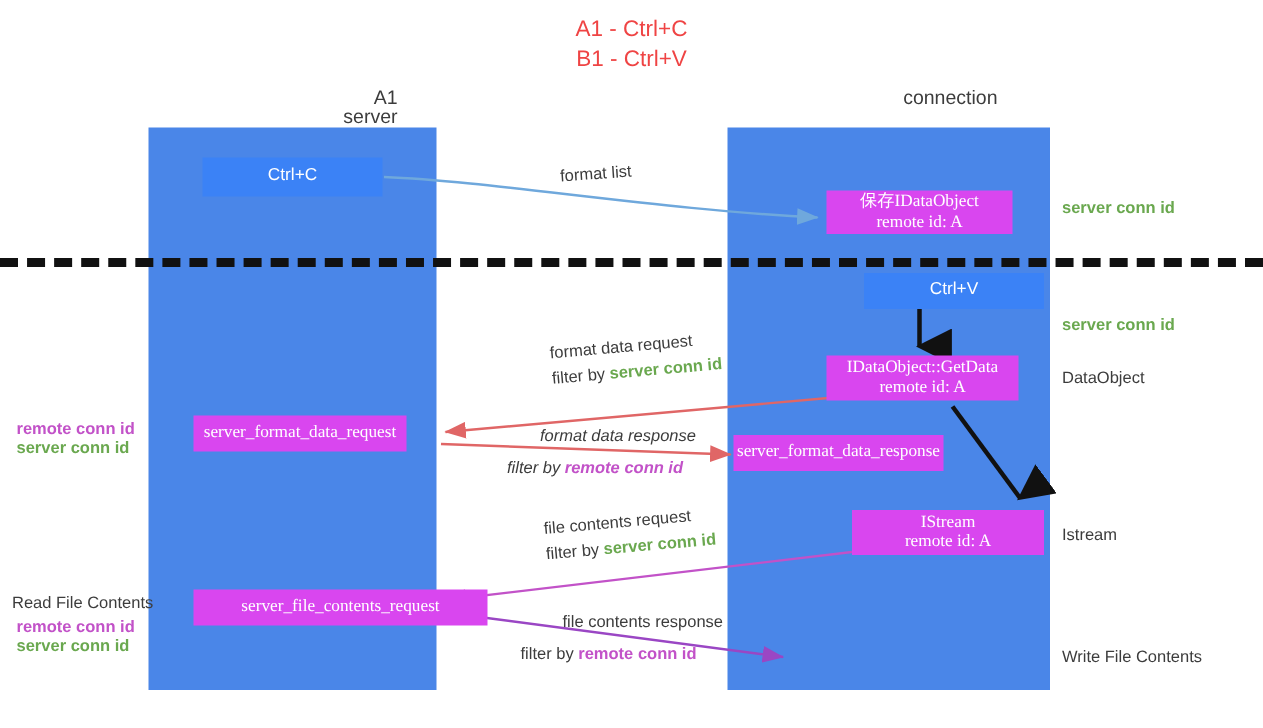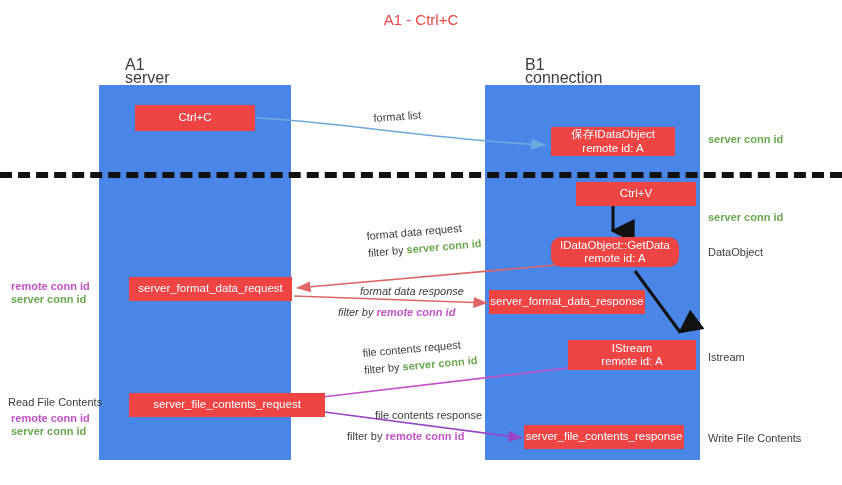--- a/index.html
+++ b/index.html
@@ -15,37 +15,37 @@
   .abs{position:absolute;}
 
   
   .title{
     width:842px;text-align:center;top:10px;left:0;
     font-size:15px;line-height:20px;color:#ef4444;
   }
 
   
   .lane-head{
-    text-align:left;font-size:16px;line-height:13px;color:#3c3c3c;
+    text-align:right;font-size:13px;line-height:13px;color:#3c3c3c;
   }
 
   
   .lane{
     background:#4a86e8;
   }
 
   
   .box{
     display:flex;flex-direction:column;align-items:center;justify-content:center;
     color:#ffffff;font-size:11.5px;line-height:13.5px;text-align:center;
     box-sizing:border-box;
   }
   .box-green{background:#6aa84f;background:#76c08a;}
-  .box-green{background:#ef4444;justify-content:center;}
-  .box-orange{background:#ef4444;}
+  .box-green{background:#3b82f6;justify-content:center;}
+  .box-orange{background:#d946ef;font-family:Liberation Serif, serif;}
   .box span{display:block;}
 
   
   .lbl{font-size:11px;line-height:14px;color:#3c3c3c;white-space:nowrap;}
   .green-t{color:#6aa84f;font-weight:bold;}
   .magenta-t{color:#c252c8;font-weight:bold;}
   .side-lbl{font-size:11px;line-height:14px;white-space:nowrap;}
 
   
   .rot{transform-origin:left top;white-space:nowrap;}
@@ -57,28 +57,28 @@
   }
   svg{position:absolute;left:0;top:0;width:842px;height:485px;overflow:visible;}
 </style>
 </head>
 <body>
 
 <div id="stage">
 
   <div class="abs title">
     <div>A1 - Ctrl+C</div>
+    <div>B1 - Ctrl+V</div>
   </div>
 
   <div class="abs lane-head" style="left:125px;top:58px;width:140px;">
     <div>A1</div>
     <div>server</div>
   </div>
   <div class="abs lane-head" style="left:525px;top:58px;width:140px;">
-    <div>B1</div>
     <div>connection</div>
   </div>
 
   <div class="abs lane" style="left:99px;top:85px;width:192px;height:375px;"></div>
   <div class="abs lane" style="left:485px;top:85px;width:215px;height:375px;"></div>
 
   <svg>
     <defs>
       <marker id="ah-blue" markerWidth="9" markerHeight="7" refX="8.5" refY="3.5" orient="auto">
         <polygon points="0 0, 9 3.5, 0 7" fill="#6fa8dc"></polygon>
@@ -111,54 +111,51 @@
 
     <path d="M294,408 L522,438" stroke="#9a46c4" stroke-width="1.6" fill="none" marker-end="url(#ah-purple)"></path>
   </svg>
 
   <div class="abs dashline"></div>
 
   <div class="abs box box-green" style="left:135px;top:105px;width:120px;height:26px;">
     <span>Ctrl+C</span>
   </div>
 
-  <div class="abs box box-orange" style="left:129px;top:277px;width:163px;height:24px;">
+  <div class="abs box box-orange" style="left:129px;top:277px;width:142px;height:24px;">
     <span>server_format_data_request</span>
   </div>
 
   <div class="abs box box-orange" style="left:129px;top:393px;width:196px;height:24px;">
     <span>server_file_contents_request</span>
   </div>
 
   <div class="abs box box-orange" style="left:551px;top:127px;width:124px;height:29px;">
     <span>保存IDataObject</span>
     <span>remote id: A</span>
   </div>
 
   <div class="abs box box-green" style="left:576px;top:182px;width:120px;height:24px;">
     <span>Ctrl+V</span>
   </div>
 
-  <div class="abs box box-orange" style="left:551px;top:237px;width:128px;height:30px;border-radius:10px;">
+  <div class="abs box box-orange" style="left:551px;top:237px;width:128px;height:30px;">
     <span>IDataObject::GetData</span>
     <span>remote id: A</span>
   </div>
 
   <div class="abs box box-orange" style="left:568px;top:340px;width:128px;height:30px;">
     <span>IStream</span>
     <span>remote id: A</span>
   </div>
 
-  <div class="abs box box-orange" style="left:489px;top:290px;width:156px;height:24px;">
+  <div class="abs box box-orange" style="left:489px;top:290px;width:140px;height:24px;">
     <span>server_format_data_response</span>
   </div>
 
-  <div class="abs box box-orange" style="left:524px;top:425px;width:160px;height:24px;">
-    <span>server_file_contents_response</span>
-  </div>
 
   <div class="abs rot lbl" style="left:373px;top:111px;transform:rotate(-4deg);">
     <span>format list</span>
   </div>
 
   <div class="abs rot" style="left:366px;top:229px;transform:rotate(-5deg);">
     <div class="lbl">format data request</div>
     <div class="lbl" style="margin-top:3px;">
       <span>filter by </span><span class="green-t">server conn id</span>
     </div>

